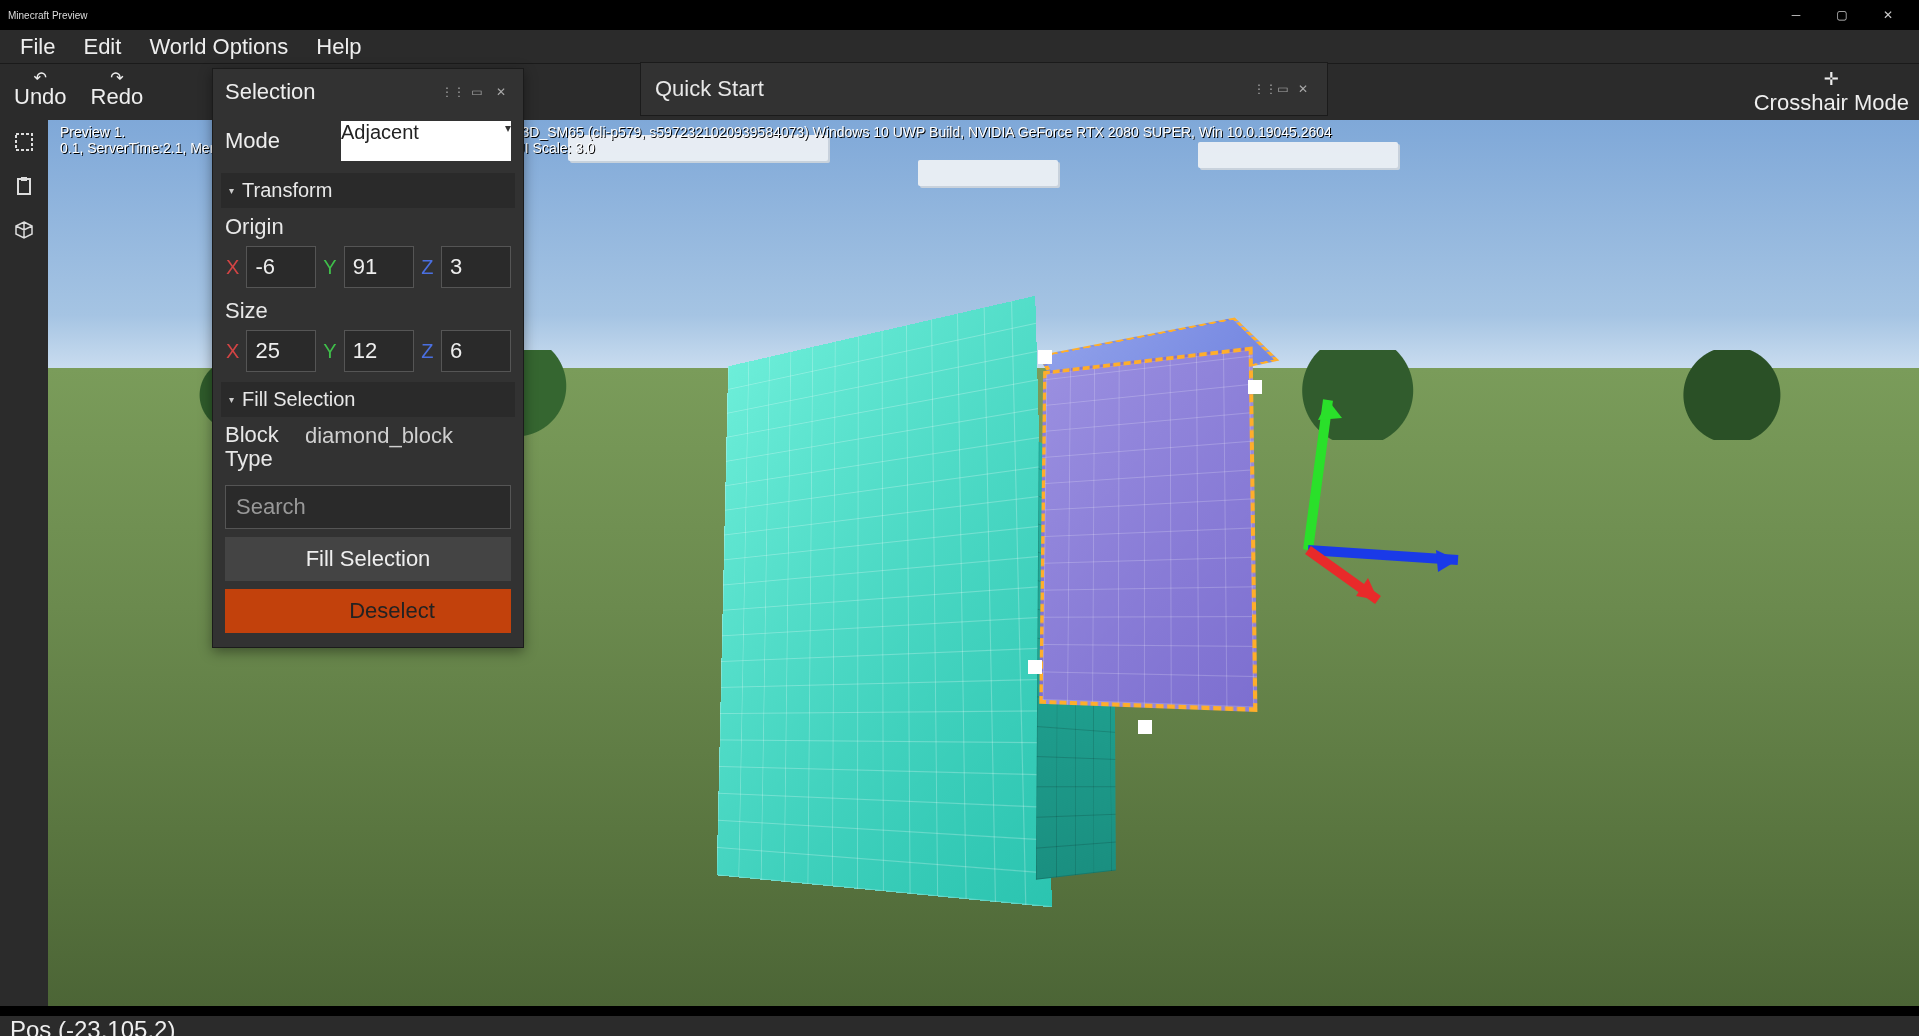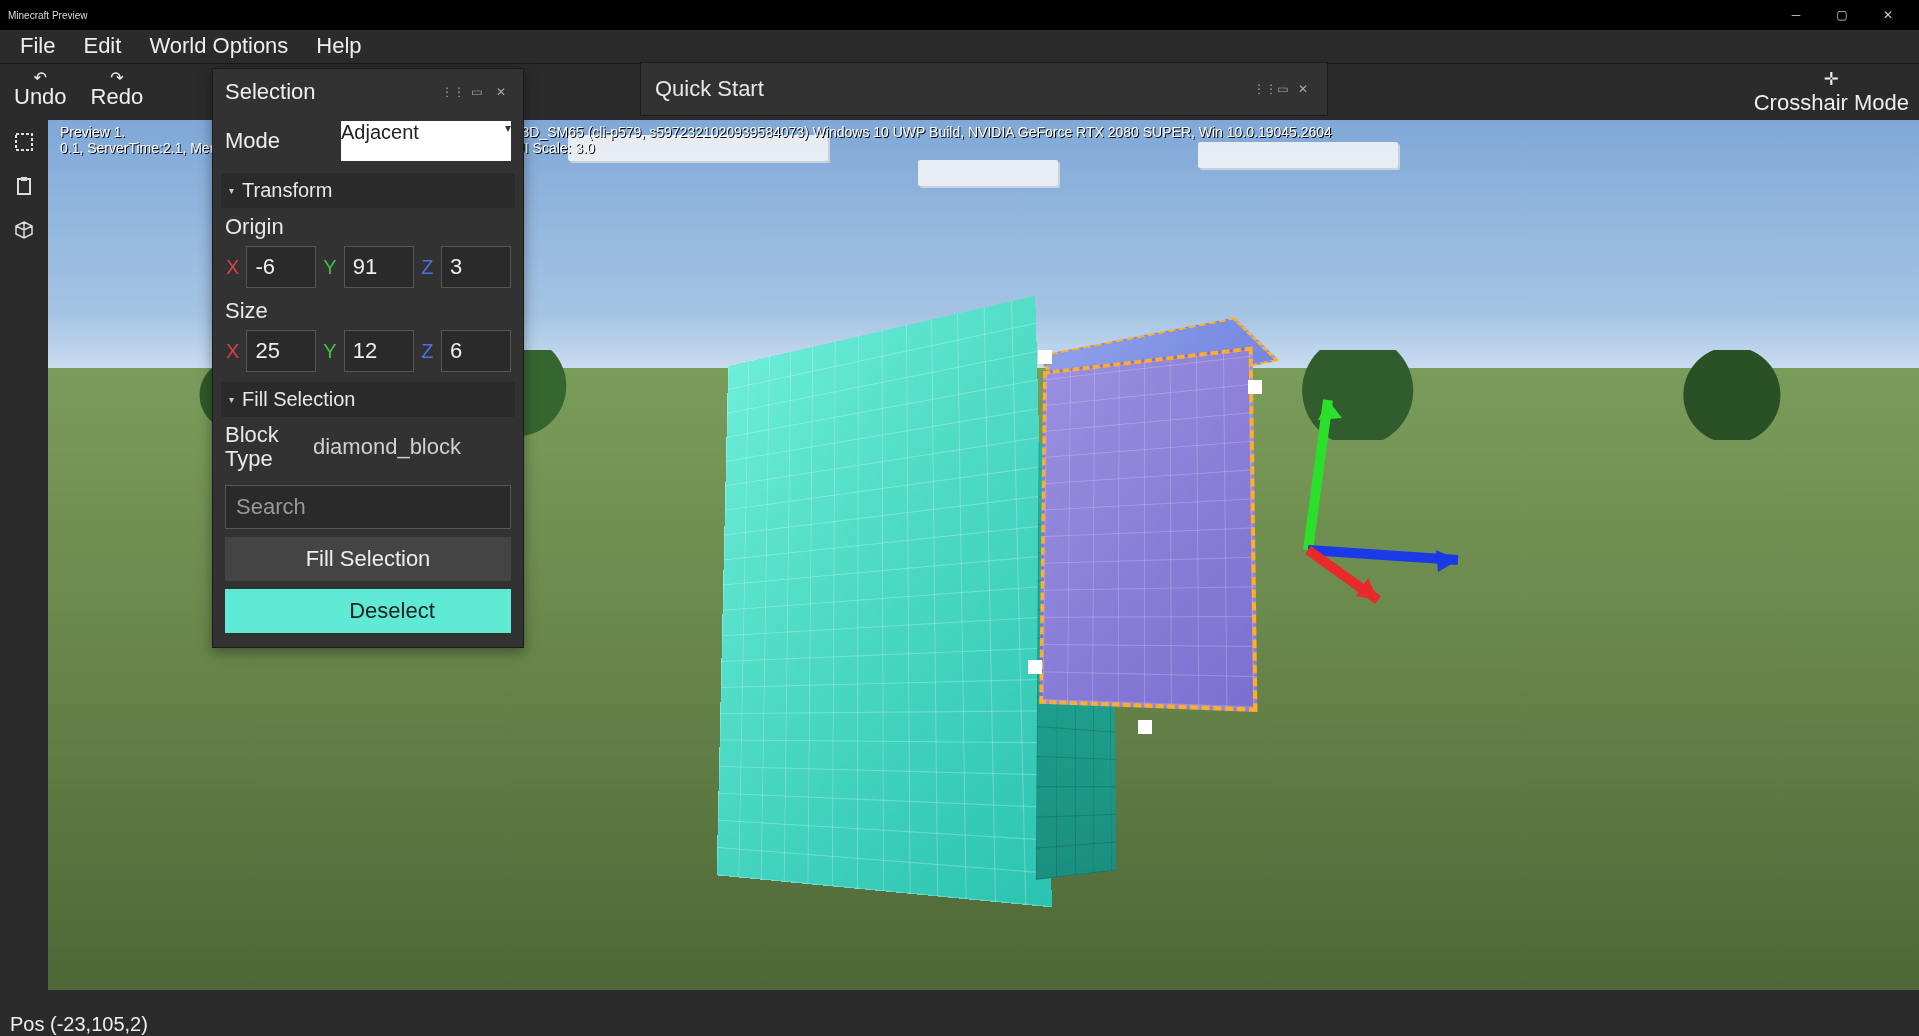--- a/index.html
+++ b/index.html
@@ -4,21 +4,21 @@
 <style>
 * { margin:0; padding:0; box-sizing:border-box; font-family:"Segoe UI",Arial,sans-serif; user-select:none; }
 html,body { width:1919px; height:1036px; overflow:hidden; background:#000; color:#e8e8e8; }
 
 
 .titlebar { height:30px; background:#000; display:flex; align-items:center; padding:0 8px; }
 .titlebar .title { font-size:10px; color:#ddd; flex:1; }
 .titlebar .winbtn { width:46px; height:30px; display:flex; align-items:center; justify-content:center; font-size:12px; color:#ccc; cursor:pointer; }
 
 
-.menubar { height:34px; background:#2b2b2b; display:flex; align-items:flex-end; padding:0 8px; gap:4px; border-bottom:1px solid #1a1a1a; }
+.menubar { height:34px; background:#2b2b2b; display:flex; align-items:center; padding:0 8px; gap:4px; border-bottom:1px solid #1a1a1a; }
 .menubar .item { padding:4px 12px; font-size:22px; color:#eee; cursor:pointer; }
 
 
 .toolrow { height:56px; background:#2b2b2b; position:relative; }
 .undo-redo { position:absolute; left:8px; top:2px; display:flex; gap:12px; }
 .ur-btn { display:flex; flex-direction:column; align-items:center; font-size:22px; color:#eee; cursor:pointer; padding:2px 6px; }
 .ur-btn .ico { font-size:16px; height:16px; }
 .crosshair { position:absolute; right:10px; top:4px; display:flex; flex-direction:column; align-items:center; font-size:22px; color:#eee; cursor:pointer; }
 .crosshair .ico { font-size:18px; }
 
@@ -96,35 +96,35 @@
 .panel-row .lab { font-size:22px; color:#eee; width:96px; }
 .select { flex:1; height:40px; background:#ffffff; color:#222; border:none; display:flex; justify-content:space-between; padding:0 0; font-size:20px; cursor:pointer; }
 .chev { font-size:12px; color:#333; }
 .sect { margin:6px 8px 0 8px; background:#2a2a2a; padding:6px 8px; font-size:20px; display:flex; align-items:center; gap:8px; }
 .sect .tri { font-size:10px; color:#ccc; }
 .subhead { padding:6px 12px 2px; font-size:22px; }
 .xyz-row { display:flex; align-items:center; padding:4px 12px; gap:6px; }
 .axislab { width:16px; font-size:20px; text-align:center; }
 .axis-x{color:#d24444;} .axis-y{color:#3fbf4a;} .axis-z{color:#4a6fe0;}
 .numbox { width:72px; height:42px; background:#2a2a2a; border:1px solid #555; color:#eee; font-size:22px; padding:0 8px; display:flex; align-items:center; }
-.bt-row { padding:6px 12px; display:flex; align-items:center; gap:18px; }
+.bt-row { padding:6px 12px; display:flex; gap:10px; }
 .bt-row .lab { font-size:22px; width:70px; line-height:24px; }
 .bt-row .val { font-size:22px; color:#d0d0d0; }
 .search { margin:8px 12px; height:44px; background:#2a2a2a; border:1px solid #555; display:flex; align-items:center; padding:0 10px; color:#999; font-size:22px; }
 .btn { margin:8px 12px; height:44px; display:flex; align-items:center; justify-content:center; font-size:22px; cursor:pointer; }
 .btn.dark { background:#444; color:#eee; }
-.btn.light { background:#5eead4; color:#222; margin-bottom:14px;padding-left:48px; }
+.btn.light { background:#c2410c; color:#222; margin-bottom:14px;padding-left:48px; }
 
 
 .qs { position:absolute; left:640px; top:62px; width:688px; height:54px; background:#323232; border:1px solid #1b1b1b; display:flex; align-items:center; padding:0 14px; z-index:18; }
 .qs .qst { font-size:22px; flex:1; }
 .qs .pb { width:20px; color:#aaa; font-size:12px; cursor:pointer; text-align:center; }
 
 
-.status { position:absolute; left:0; right:0; bottom:0; height:46px; background:#2b2b2b; display:flex; align-items:flex-end; padding:0 10px; font-size:20px; color:#eee; }
+.status { position:absolute; left:0; right:0; bottom:0; height:20px; background:#2b2b2b; display:flex; align-items:flex-start; padding:0 10px; font-size:24px; color:#eee; }
 </style>
 </head>
 <body>
 
 <div class="titlebar">
   <div class="title">Minecraft Preview</div>
   <div class="winbtn">─</div>
   <div class="winbtn">▢</div>
   <div class="winbtn">✕</div>
 </div>

